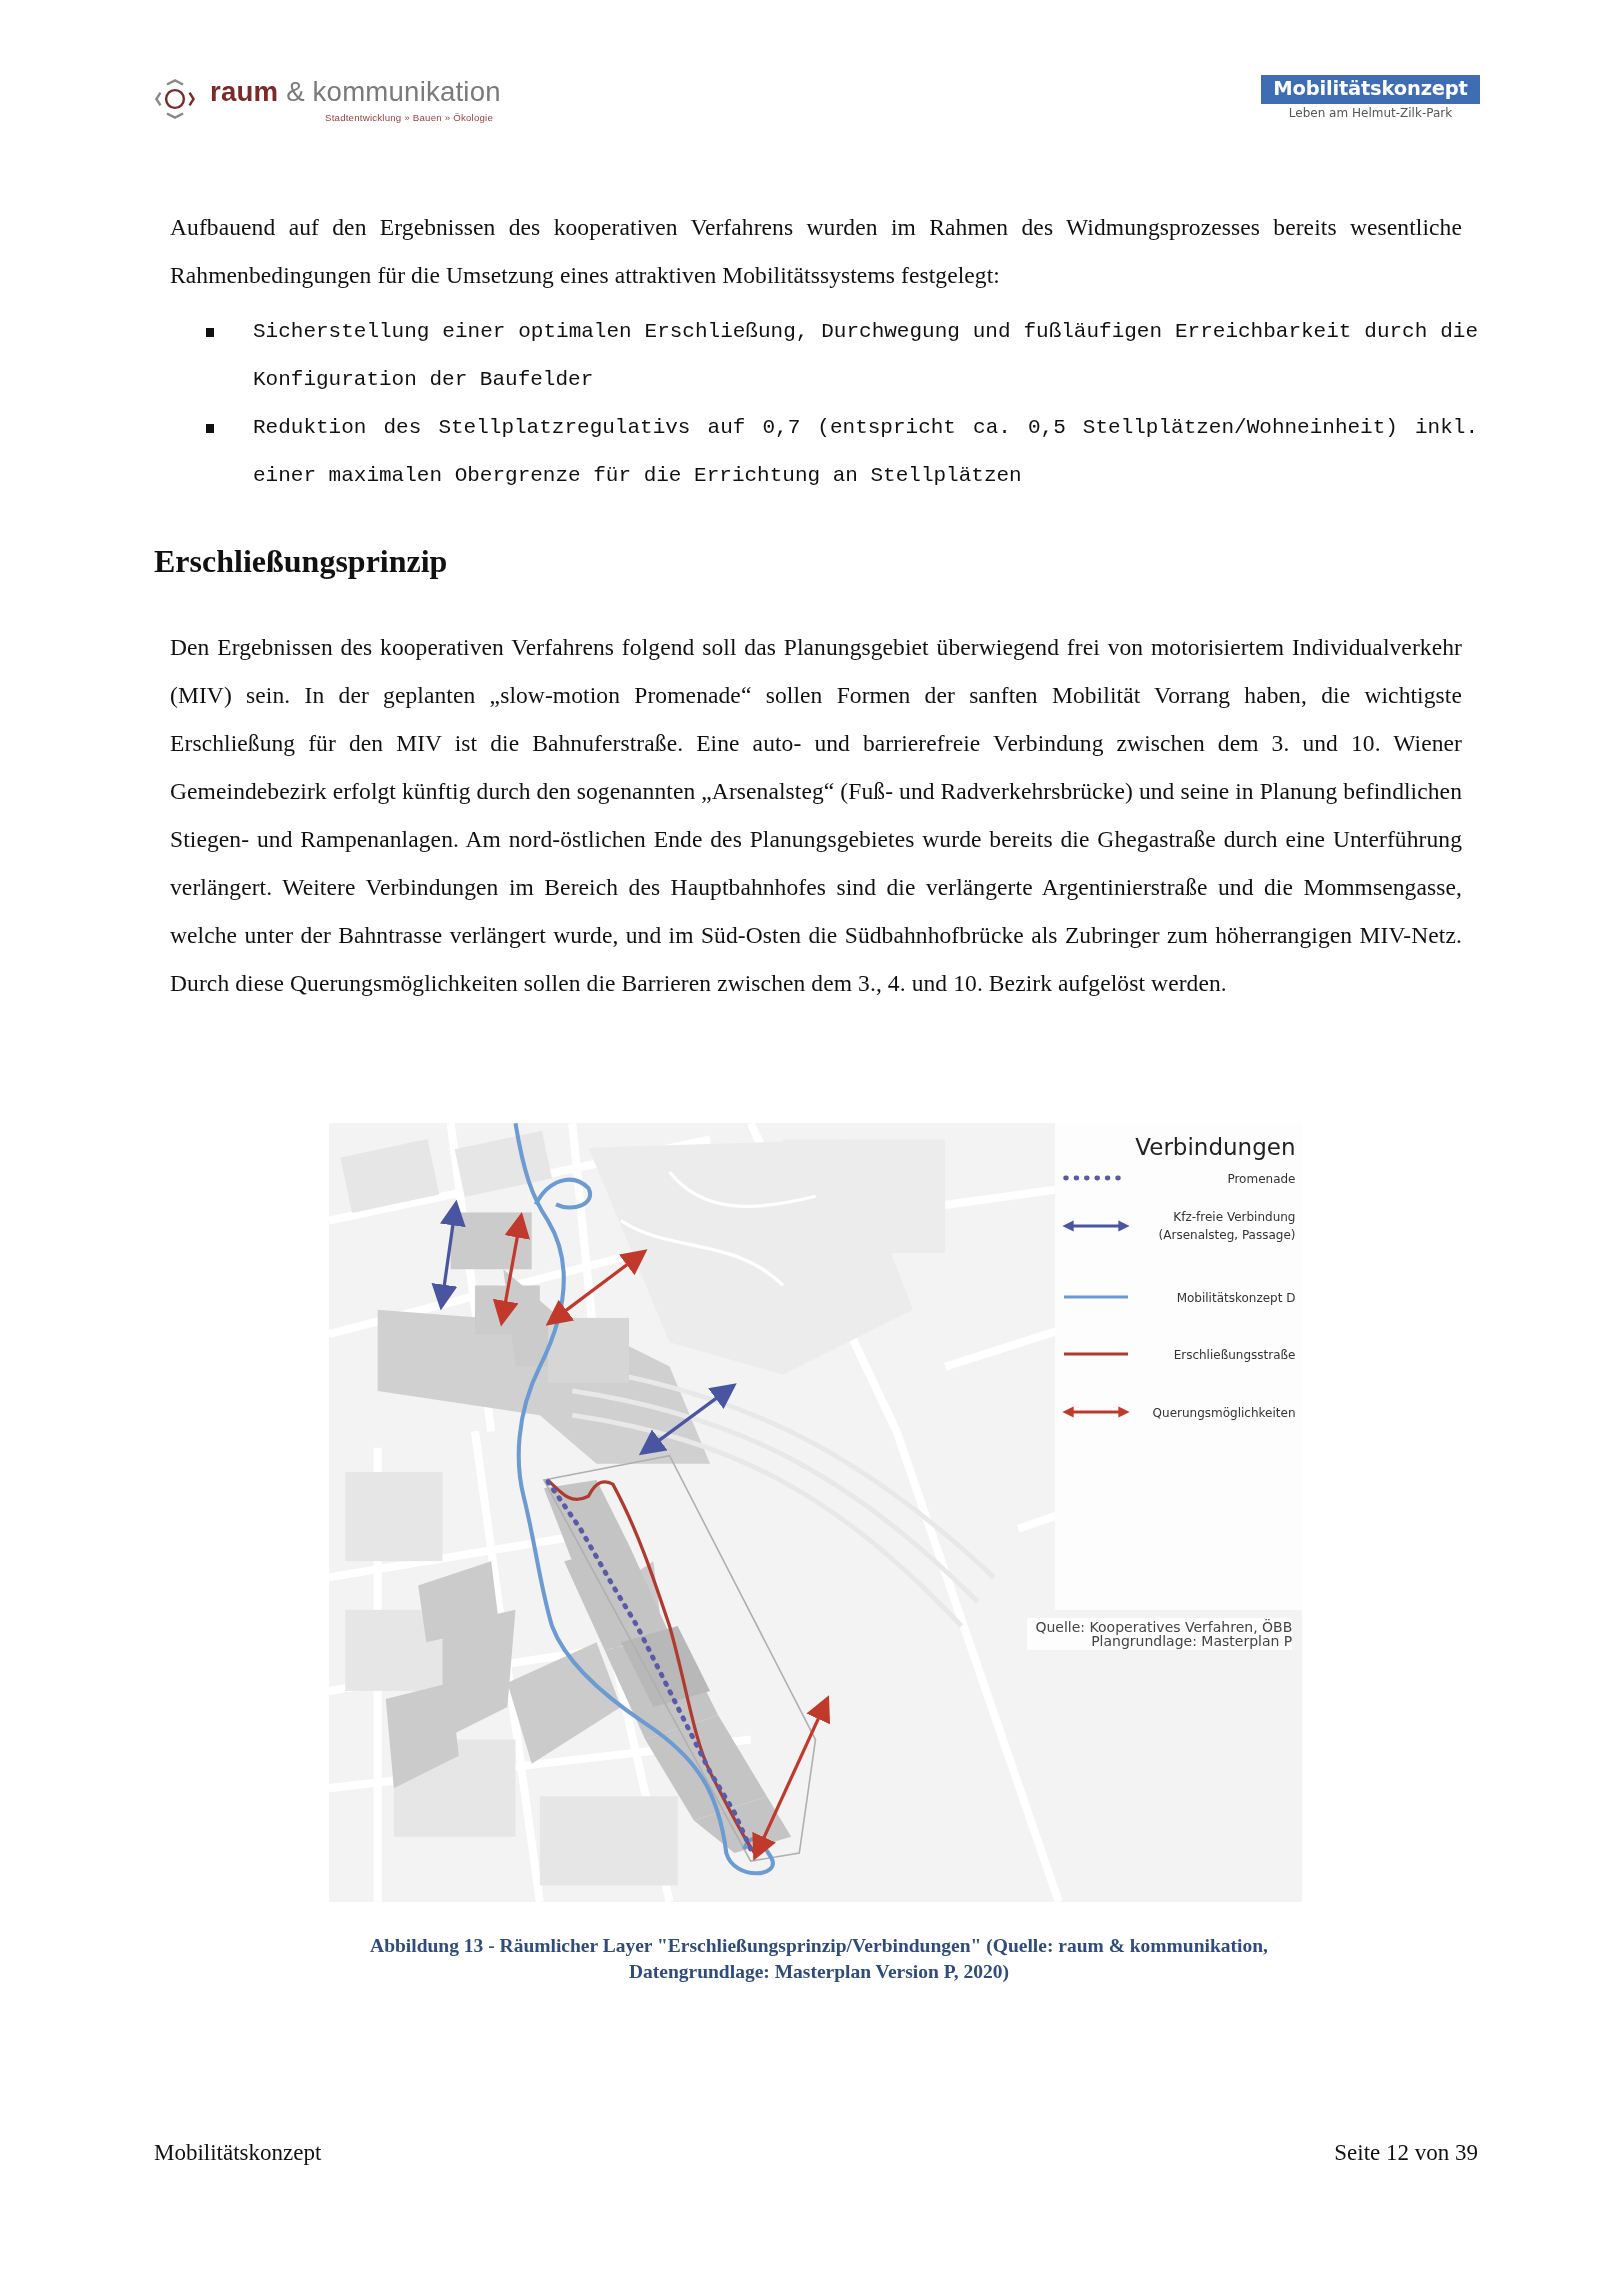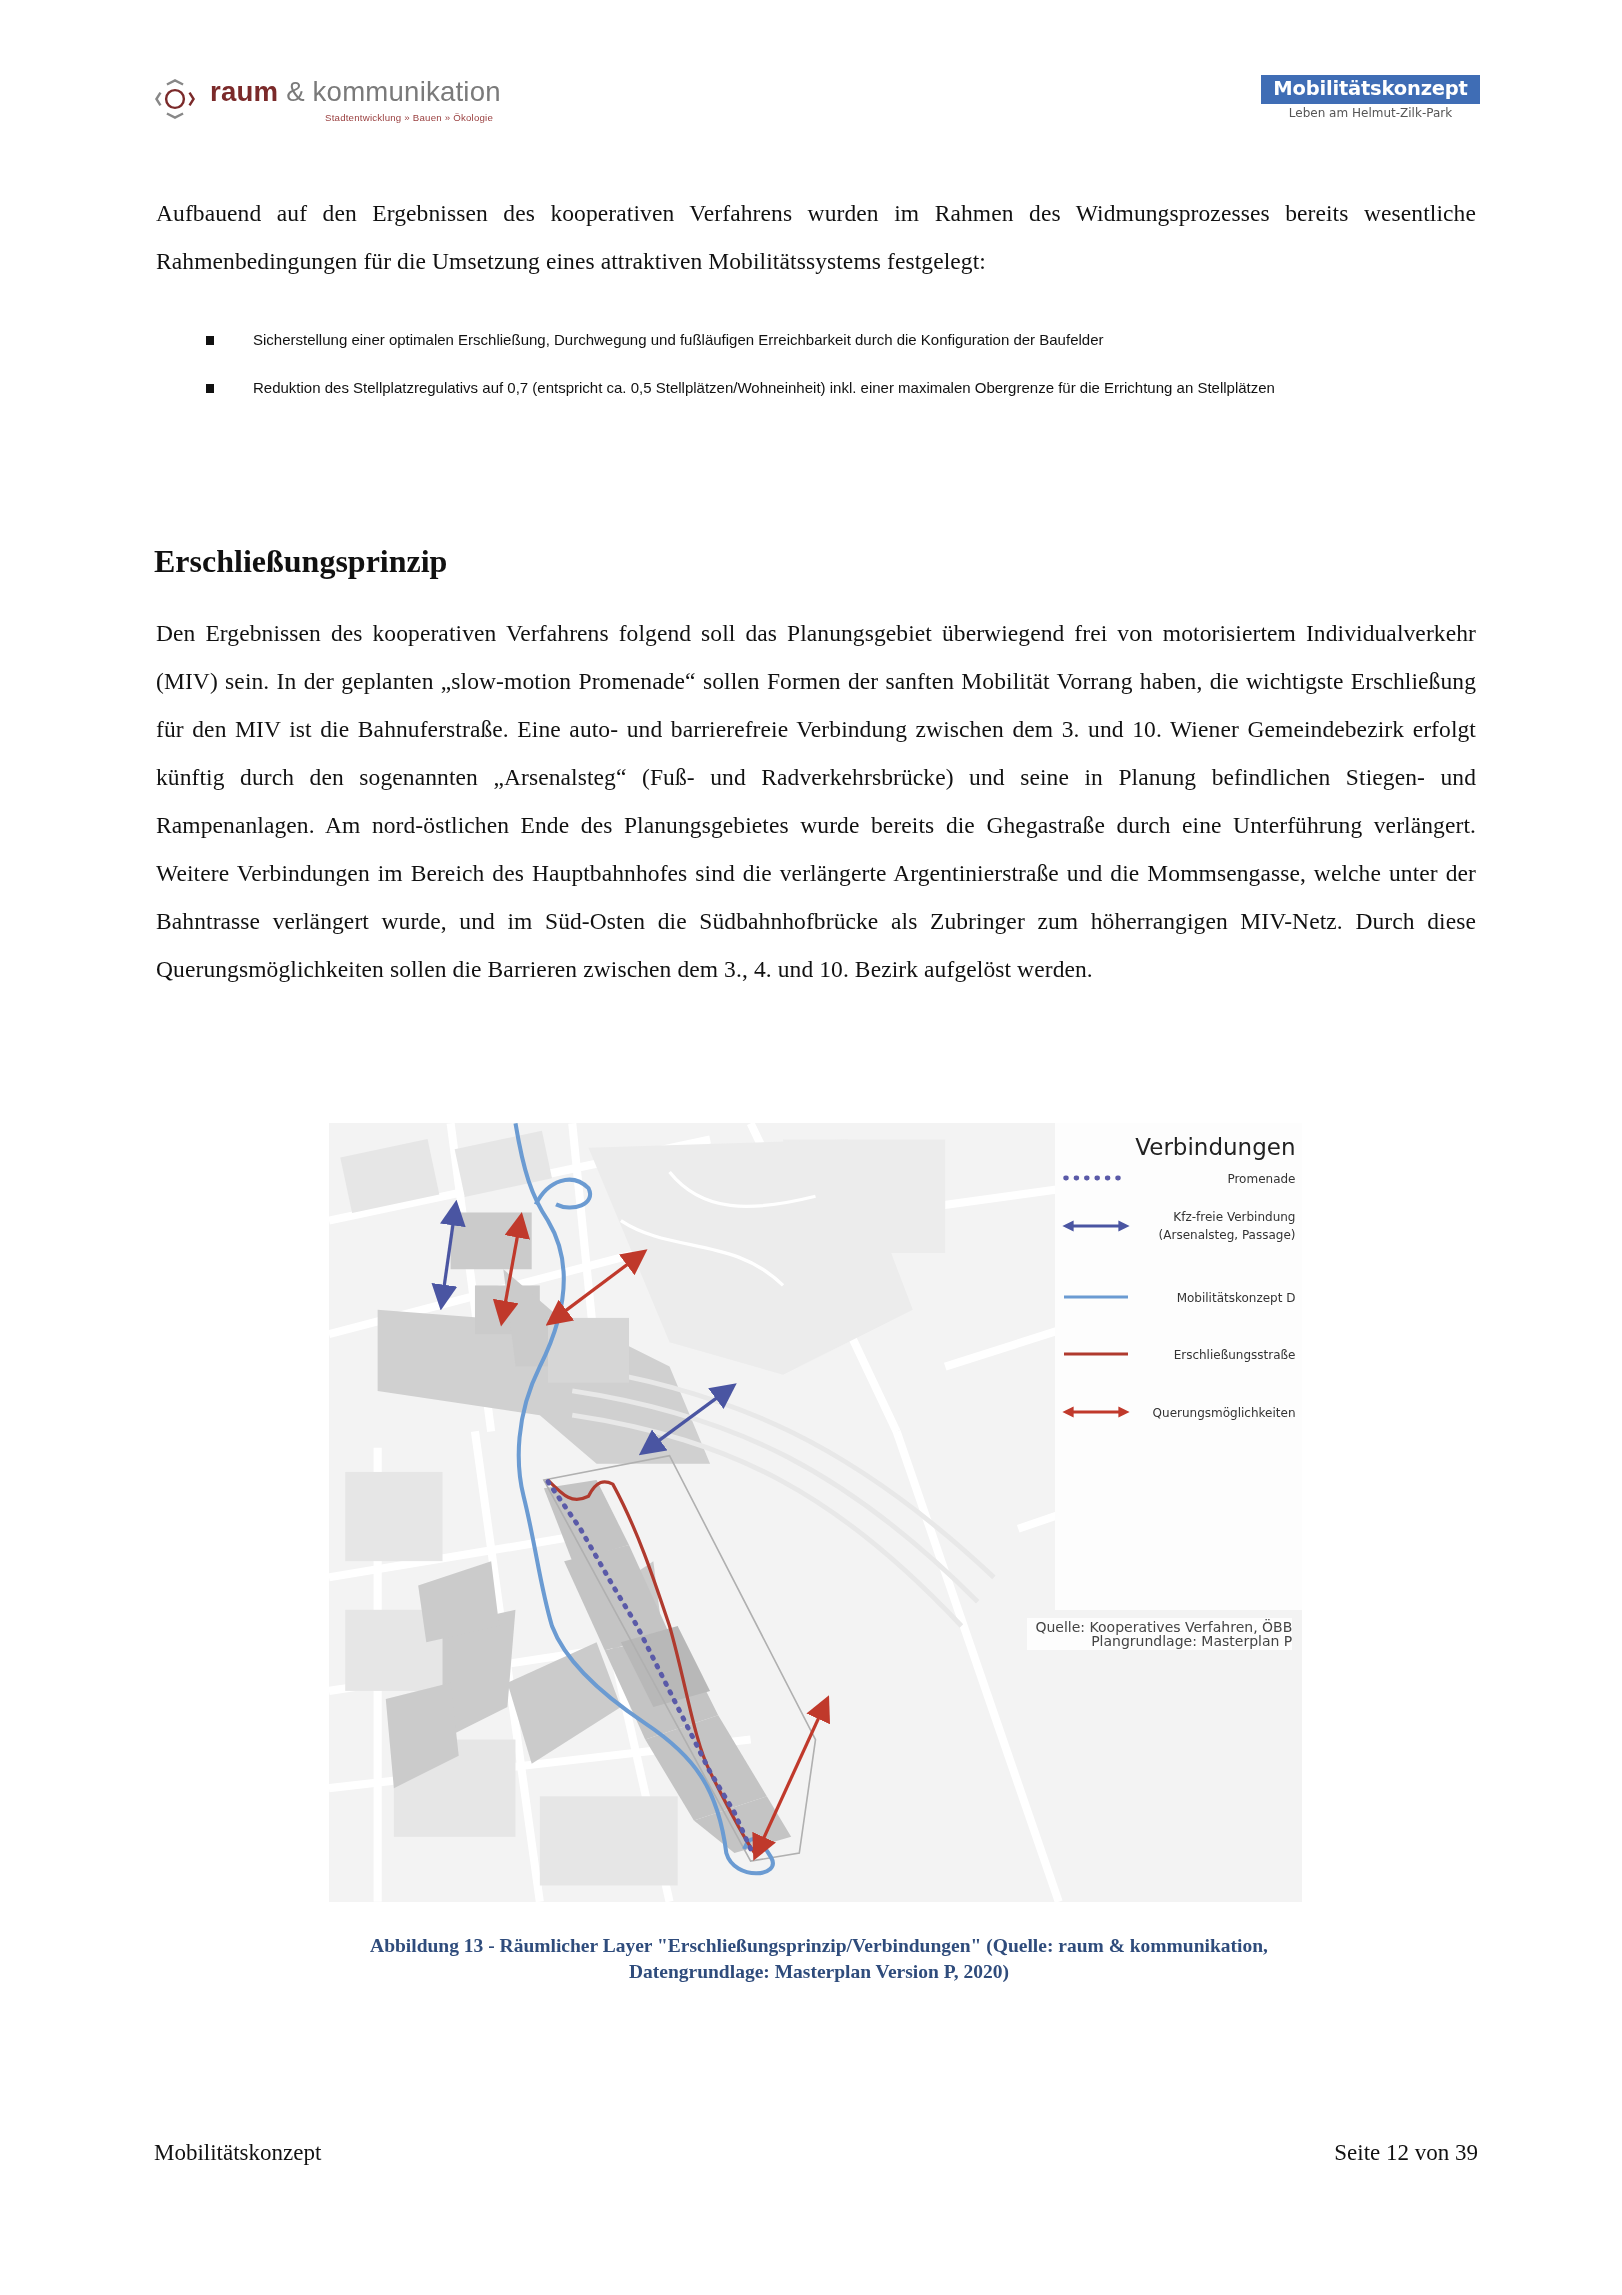--- a/index.html
+++ b/index.html
@@ -17,23 +17,23 @@
                         font-size:9.7px; color:#9a4040; white-space:nowrap; letter-spacing:0.2px;margin-left:20px; }
 
   .logo-right { left:1261px; top:75px; width:219px; }
   .logo-right .box { background:#3f6db5; color:#fff; font-family:"DejaVu Sans", sans-serif; font-weight:bold;
                      font-size:19.5px; padding:2.4px 6.5px 3.2px 6.5px; text-align:center; white-space:nowrap; letter-spacing:-0.2px; }
   .logo-right .sub { font-family:"DejaVu Sans", sans-serif; font-size:12px; color:#555; text-align:center; margin-top:2.4px; white-space:nowrap; }
 
   
   .text { left:154px; width:1324px; font-size:23.5px; line-height:48px; text-align:justify;
           font-family:"Liberation Serif", serif; letter-spacing:0.1px; }
-  .text p { margin:2px; }
+  .text p { margin:16px; }
   .p1 { top:187px; }
-  .bullets { left:154px; width:1324px; top:316px; font-family:Liberation Sans, sans-serif; font-size:15px; line-height:48px; }
+  .bullets { left:154px; width:1324px; top:308px; font-family:Liberation Mono, monospace; font-size:21px; line-height:48px; }
   .bullet { position:relative; padding-left:99px; text-align:justify; margin-bottom:0; }
   .bullet .sq { position:absolute; left:52px; top:19.5px; width:8px; height:9.7px; background:#111; }
   .heading { left:154px; top:543px; font-family:"Liberation Serif", serif; font-weight:bold; font-size:32px; }
   .p2 { top:607px; }
 
   
   .figure { left:329px; top:1123px; width:973px; height:779px; background:#f4f4f4; overflow:hidden; }
   .figure svg { position:absolute; left:0; top:0; }
   .legend { position:absolute; left:726px; top:0; width:247px; height:487px; background:#fdfdfd; }
   .legend-title { position:absolute; right:6.5px; top:11.4px; font-family:"DejaVu Sans", sans-serif; font-size:23px; color:#222; }

